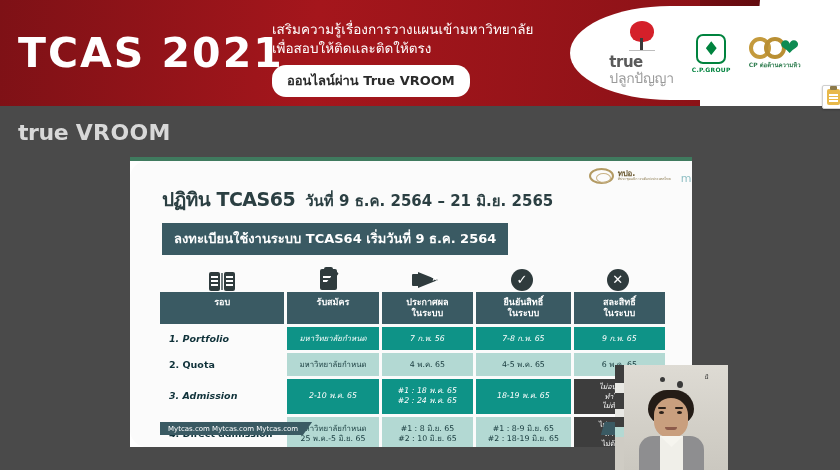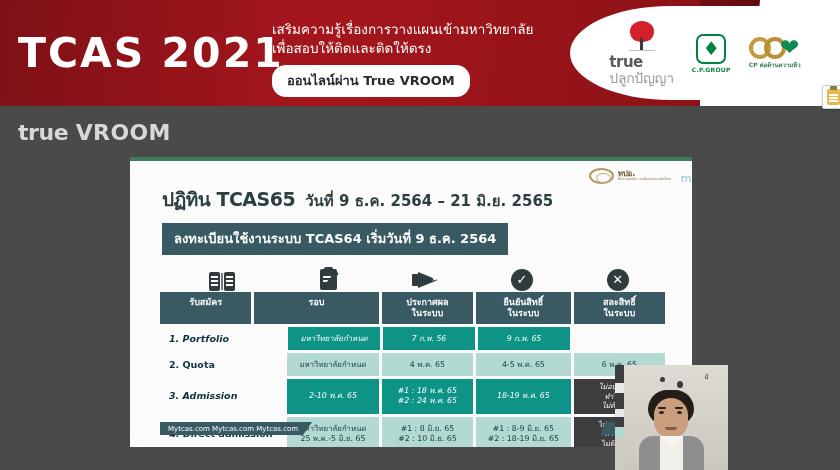--- a/index.html
+++ b/index.html
@@ -335,25 +335,25 @@
           <div class="ico-circ">✓</div>
         </div>
         <div class="icon-cell ic-w2">
           <div class="ico-circ">✕</div>
         </div>
       </div>
 
       <div class="tbl">
 
         <div class="trow">
+          <div class="th-cell c1">
+            <div>รอบ</div>
+          </div>
           <div class="th-cell c2">
             <div>รับสมัคร</div>
-          </div>
-          <div class="th-cell c1">
-            <div>รอบ</div>
           </div>
           <div class="th-cell c3">
             <div>ประกาศผล</div>
               <div>ในระบบ</div>
           </div>
           <div class="th-cell c4">
             <div>ยืนยันสิทธิ์</div>
               <div>ในระบบ</div>
           </div>
           <div class="th-cell c5">
@@ -362,20 +362,23 @@
           </div>
         </div>
 
         <div class="trow row-dark">
           <div class="td-cell td-label c1">1. Portfolio</div>
           <div class="td-cell c2">
               <div>มหาวิทยาลัยกำหนด</div>
             </div>
           <div class="td-cell c3">
               <div>7 ก.พ. 56</div>
+            </div>
+          <div class="td-cell c4">
+              <div>7-8 ก.พ. 65</div>
             </div>
           <div class="td-cell c5">
               <div>9 ก.พ. 65</div>
             </div>
         </div>
 
         <div class="trow row-light">
           <div class="td-cell td-label c1">2. Quota</div>
           <div class="td-cell c2">
               <div>มหาวิทยาลัยกำหนด</div>

